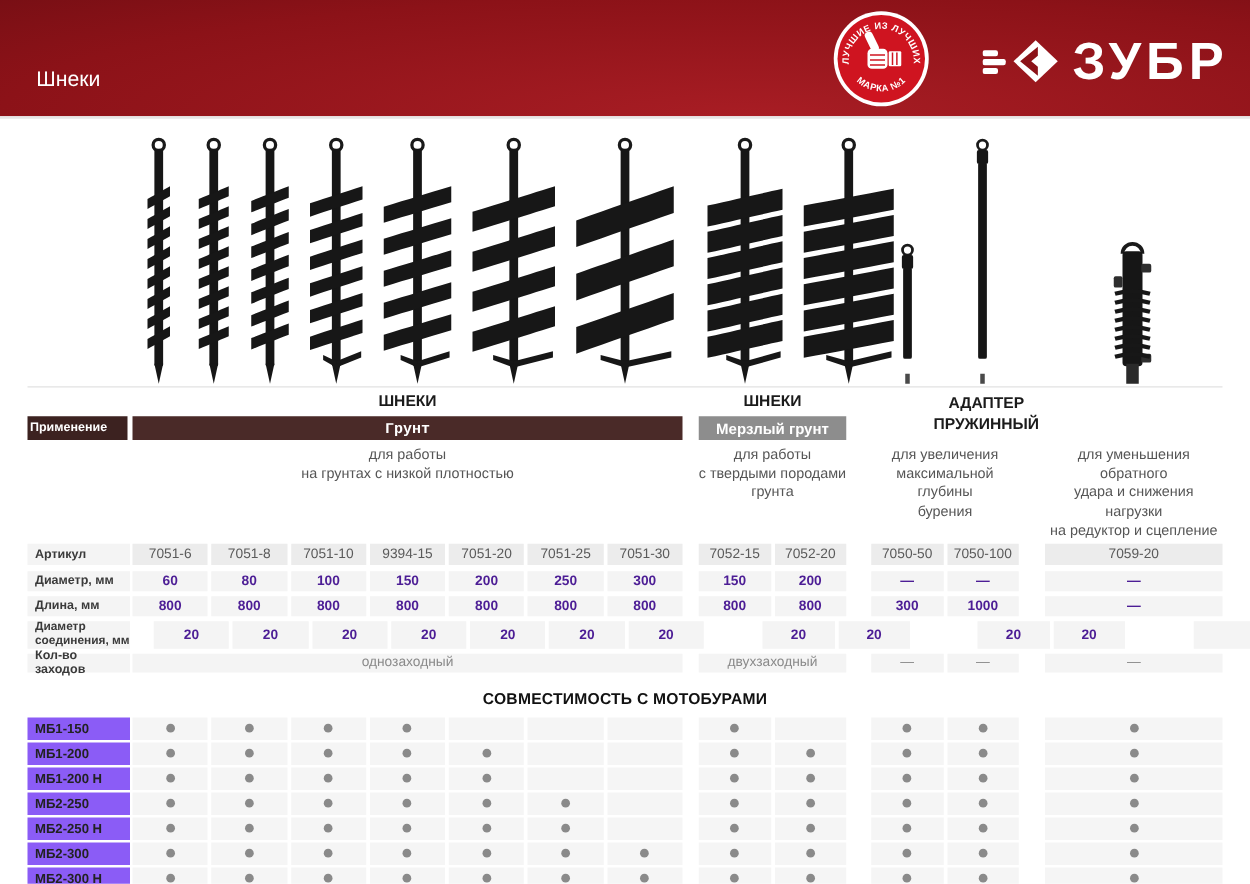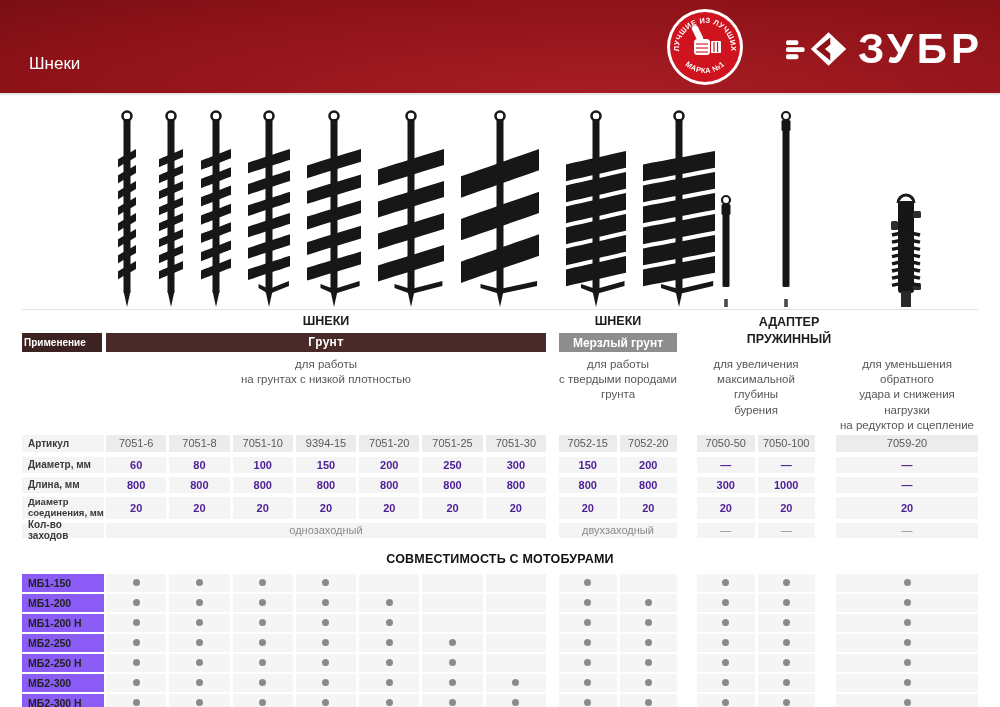--- a/index.html
+++ b/index.html
@@ -46,21 +46,21 @@
   .r-desc{min-height:49px;margin-bottom:2px;}
   .c-desc{flex:1;text-align:center;font-size:11.5px;color:#565656;white-space:pre-line;line-height:1.32;padding-top:3px;}
 
   .row-label{background:#f4f4f4;font-weight:bold;font-size:10px;color:#3a3a3a;
     display:flex;align-items:center;padding-left:6px;white-space:pre-line;box-sizing:border-box;}
   .lbl-small{font-size:9.5px;line-height:1.15;}
   .r-article{height:17px;margin-bottom:5px;}
   .c-article{background:#ececec;font-size:11px;color:#5a5a5a;}
   .r-num{height:16px;margin-bottom:4px;}
   .c-num{background:#f4f4f4;font-weight:bold;font-size:11px;color:#4c1d95;}
-  .r-conn{height:22px;margin-bottom:4px;}
+  .r-conn{height:22px;margin-bottom:4px;gap:17px;}
   .r-starts{height:15px;margin-bottom:0;}
   .c-starts{background:#f4f4f4;color:#8a8a8a;font-size:11px;flex:1;display:flex;align-items:center;justify-content:center;}
 
   
   .compat-title{margin:14px 0 8px;text-align:center;font-weight:bold;font-size:12.5px;color:#111;letter-spacing:.2px;}
   .cmp{height:18px;margin-bottom:2px;}
   .cmp .row-label{font-size:10.5px;color:#222;background:#8b5cf6;}
   .c-dot{background:#f5f5f5;}
   .dot{width:7px;height:7px;border-radius:50%;background:#8a8a8a;display:block;}
 </style>

